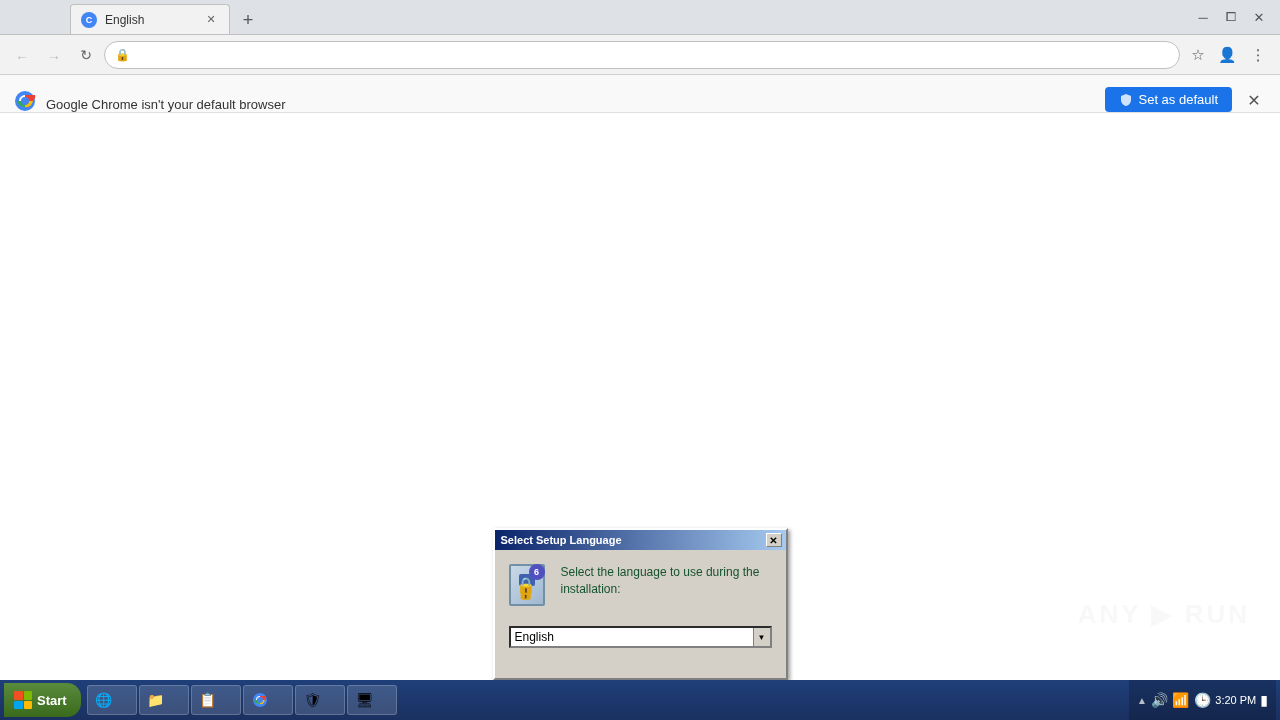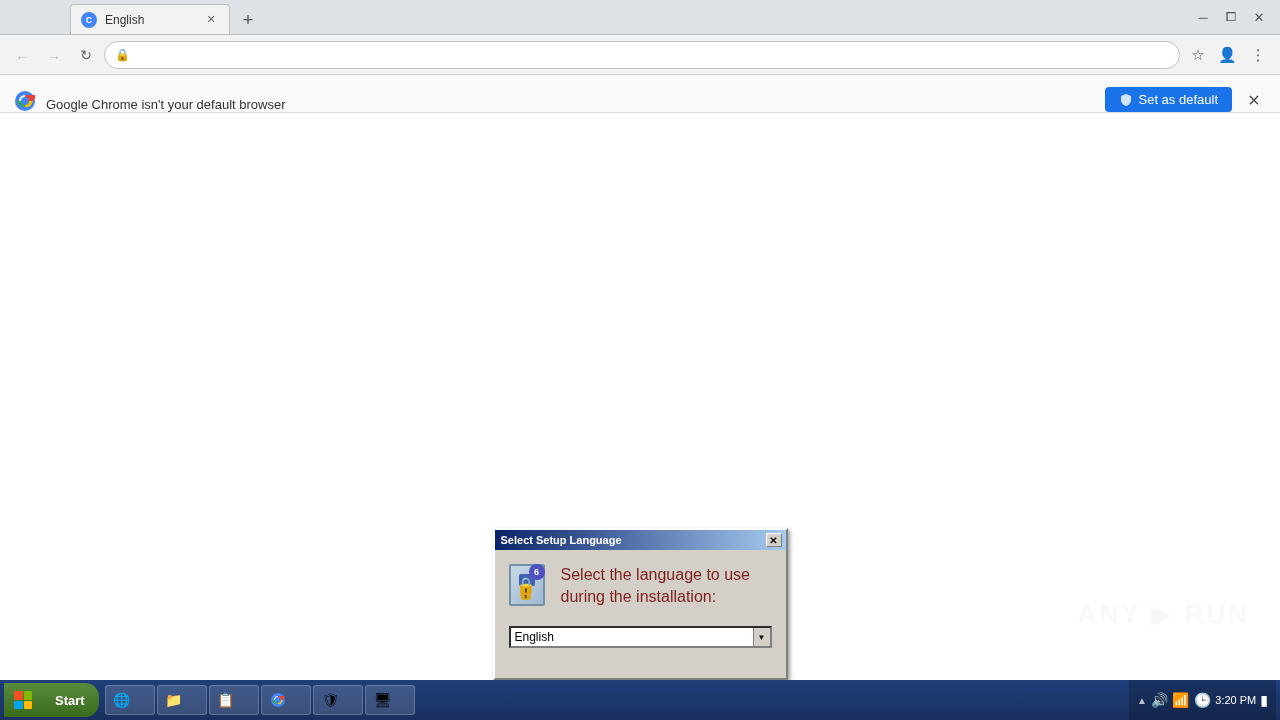--- a/index.html
+++ b/index.html
@@ -316,22 +316,22 @@
       background: #5050c0;
       border-radius: 50%;
       display: flex;
       align-items: center;
       justify-content: center;
       color: white;
       font-size: 9px;
       font-weight: bold;
     }
     .dialog-message {
-      font-size: 16px;
-      color: #7f1d1d;
+      font-size: 12px;
+      color: #14532d;
       line-height: 1.4;
     }
     .dialog-select-row {
       margin-bottom: 16px;
     }
     .dialog-select {
       width: 100%;
       height: 22px;
       background: white;
       border: 2px inset #808080;
@@ -395,21 +395,21 @@
       padding: 0 4px;
       gap: 2px;
     }
     .start-btn {
       height: 34px;
       background: linear-gradient(to bottom, #5a8a3c, #3a6a1c);
       border-radius: 0 14px 14px 0;
       padding: 0 14px 0 10px;
       display: flex;
       align-items: center;
-      gap: 23px;
+      gap: 5px;
       color: white;
       font-size: 13px;
       font-weight: bold;
       cursor: pointer;
     }
     .start-logo {
       width: 18px;
       height: 18px;
       display: grid;
       grid-template-columns: 1fr 1fr;

